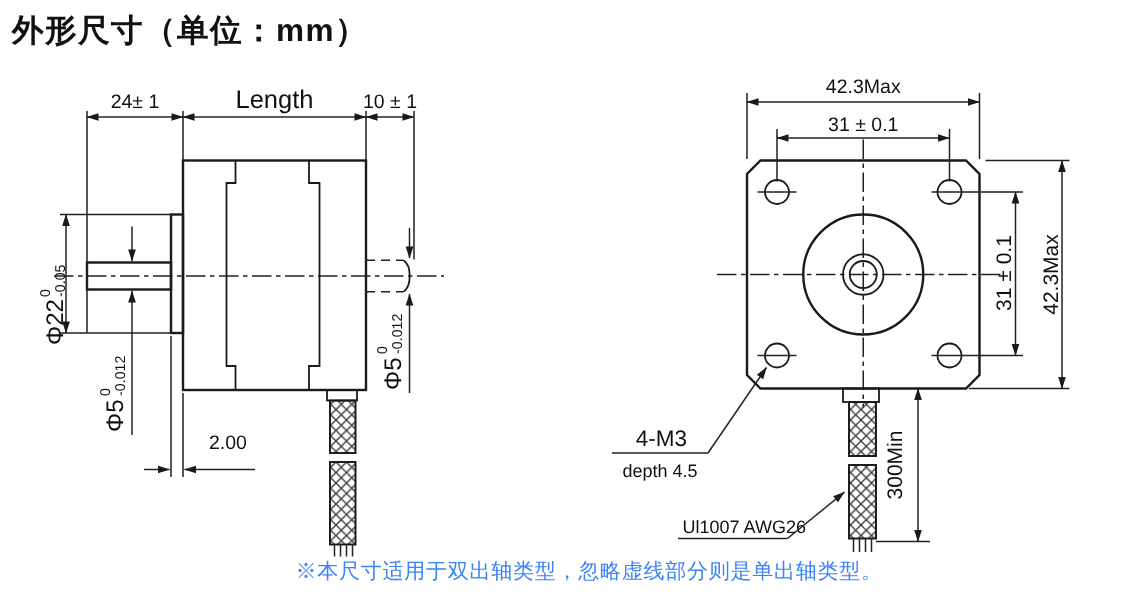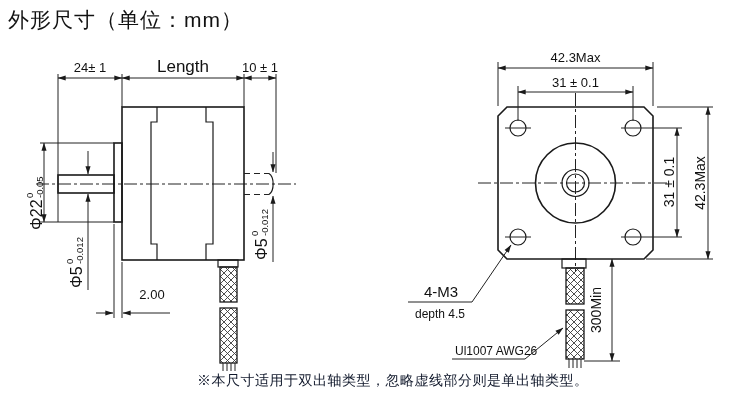--- a/index.html
+++ b/index.html
@@ -1,21 +1,21 @@
 <!DOCTYPE html>
 <html><head>
 <meta charset="utf-8">
 <style>
   html,body{margin:0;padding:0;background:#fff;}
   #stage{position:relative;width:750px;height:402px;background:#ffffff;overflow:hidden;
          font-family:"Liberation Sans",sans-serif;color:#111;}
   #titlebar{position:absolute;left:8px;top:6px;display:flex;align-items:baseline;gap:6px;white-space:nowrap;}
-  #title-cn{font-size:21px;font-weight:normal;letter-spacing:1px;}
+  #title-cn{font-size:21px;font-weight:bold;letter-spacing:1px;}
   #title-en{font-size:14.5px;font-weight:bold;}
-  #footnote{position:absolute;left:197px;top:372px;font-size:14px;color:#0f172a;letter-spacing:0.5px;}
+  #footnote{position:absolute;left:197px;top:372px;font-size:14px;color:#3b82f6;letter-spacing:0.5px;}
   svg{position:absolute;left:0;top:0;}
   .ol{fill:none;stroke:#1a1a1a;stroke-width:1.6;}           
   .ol2{fill:none;stroke:#1a1a1a;stroke-width:1.2;}
   .thin{fill:none;stroke:#222;stroke-width:1;}               
   .cl{fill:none;stroke:#222;stroke-width:1;stroke-dasharray:13 3 3 3;} 
   .hid{fill:none;stroke:#222;stroke-width:1.1;stroke-dasharray:6 4;}   
   .braid{fill:url(#braid);stroke:#1a1a1a;stroke-width:1.3;}
   text{fill:#111;font-family:"Liberation Sans",sans-serif;}
   .d13{font-size:13px;} .d14{font-size:14px;} .d17{font-size:17px;}
   .d15{font-size:15px;} .d12{font-size:12px;}

